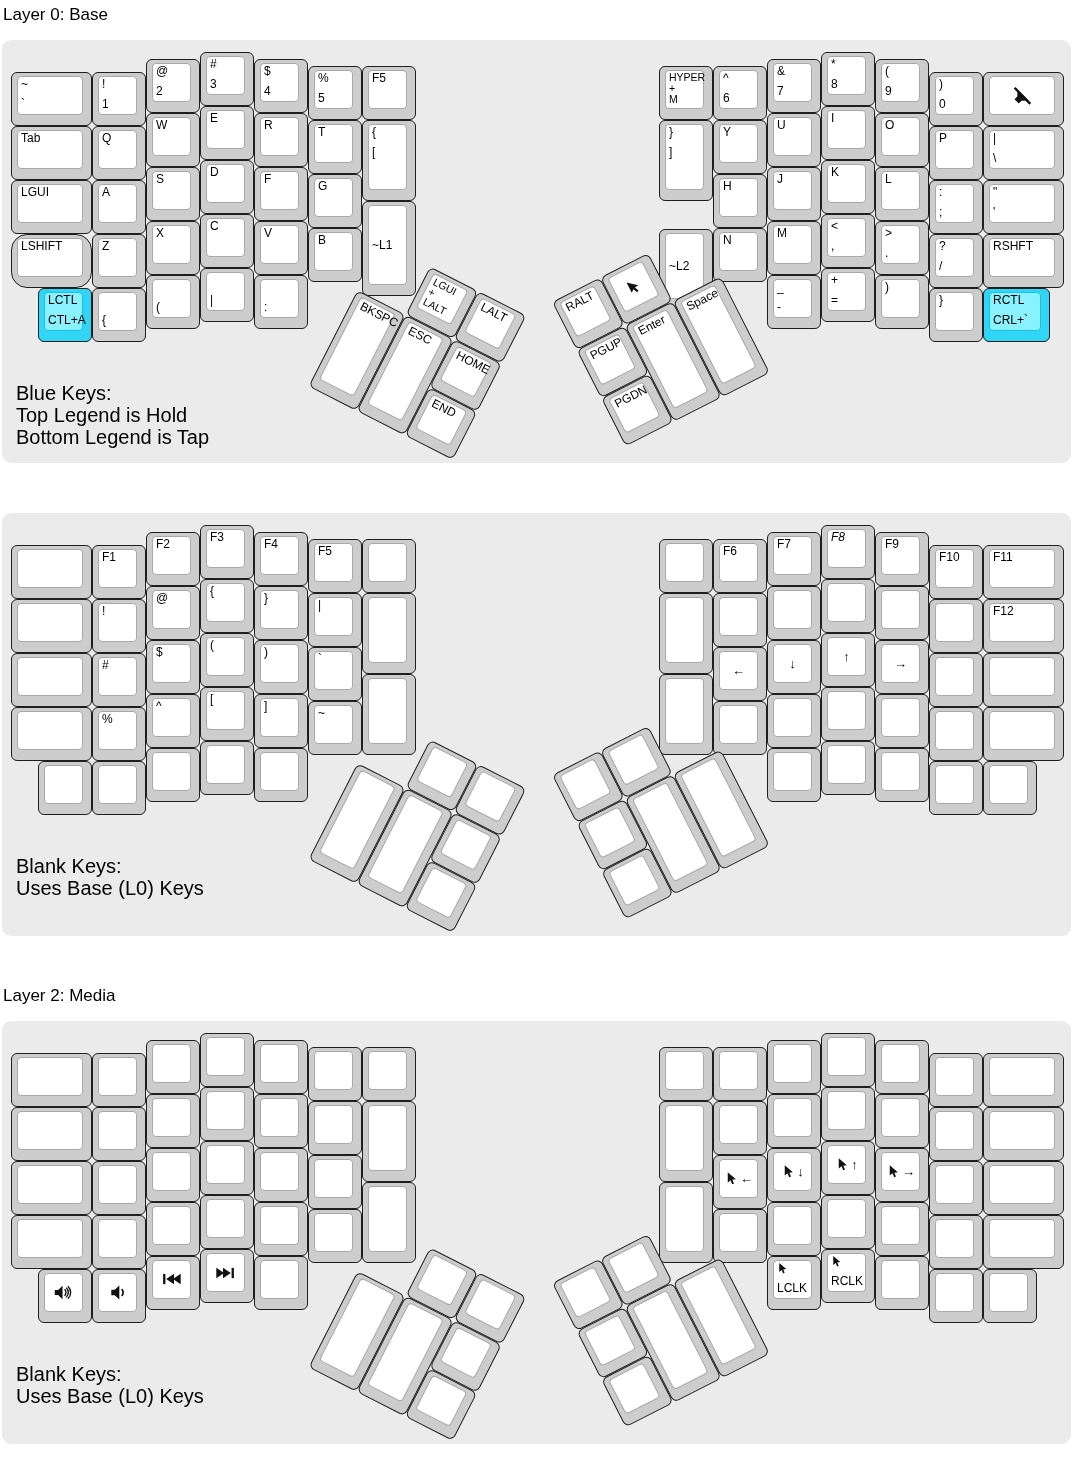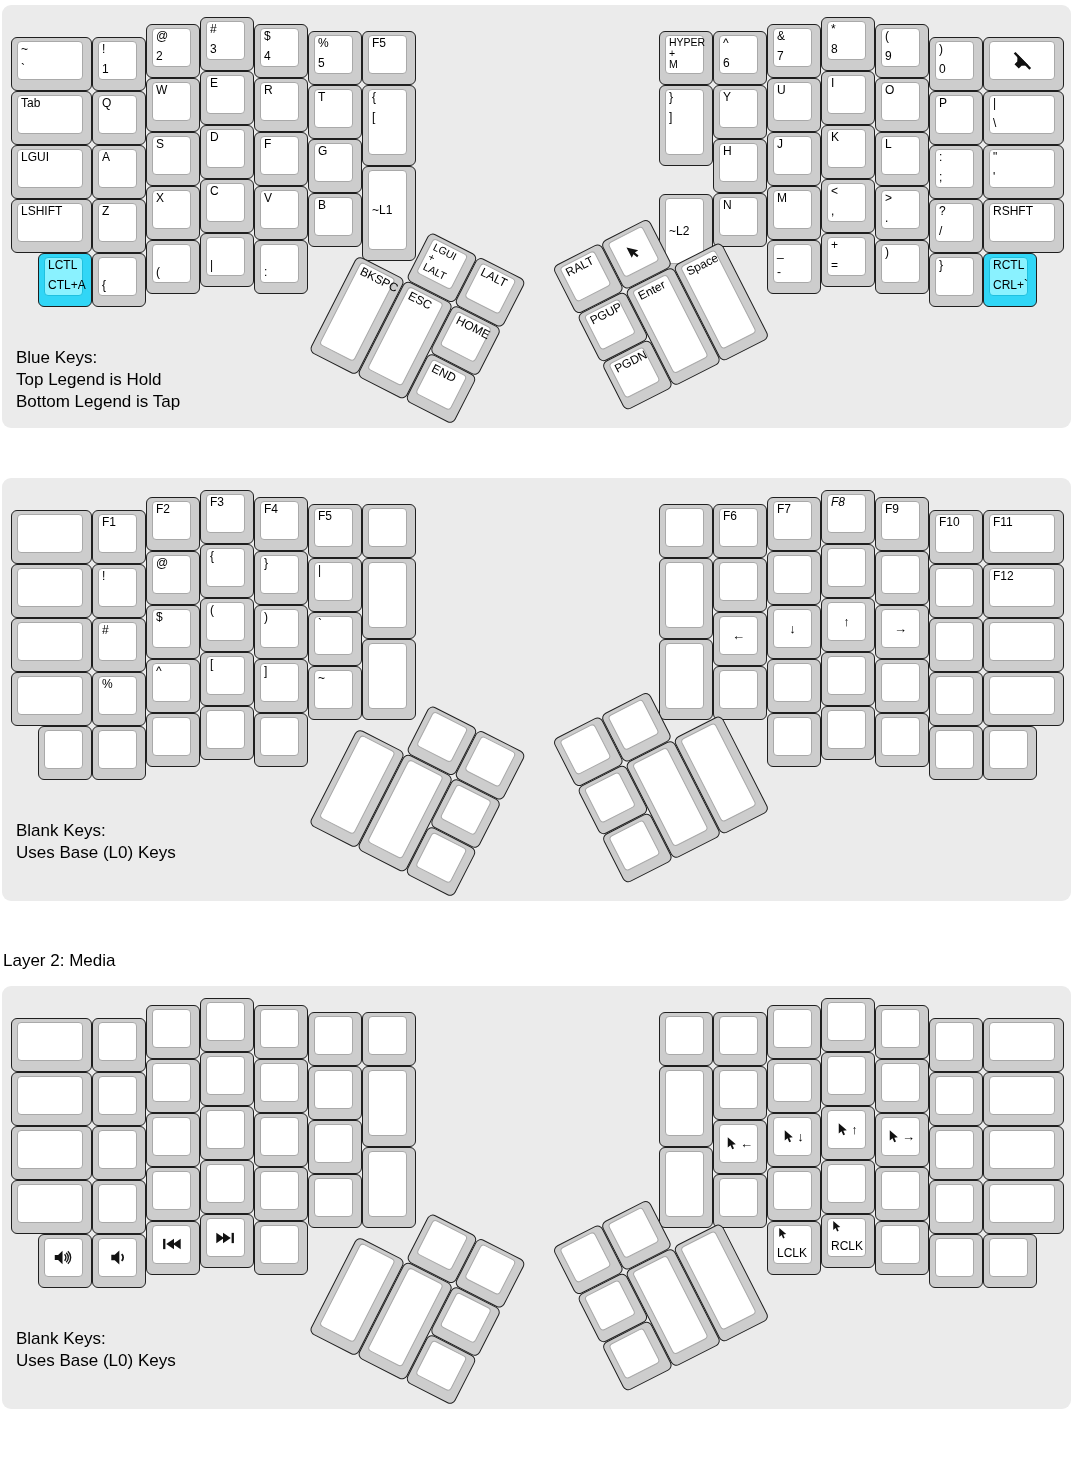--- a/index.html
+++ b/index.html
@@ -17,29 +17,30 @@
   .key{position:absolute;background:var(--side);border:1px solid #1f1f1f;border-radius:6px;box-sizing:border-box;}
   .cap{position:absolute;left:5px;top:3px;right:8px;bottom:10px;background:var(--top);border:1px solid #a9a9a9;border-radius:4px;}
   .key.blue{background:var(--blueside);}
   .key.blue .cap{background:var(--bluetop);border-color:#1fc0df;padding-left:27px;}
   .lt{position:absolute;left:3px;top:1px;font-size:12px;line-height:13px;white-space:pre-line;}
   .lt.sm{font-size:10.5px;line-height:11px;}
   .lb{position:absolute;left:3px;top:21px;font-size:12px;line-height:13px;white-space:pre;}
   .lm{position:absolute;left:3px;top:50%;transform:translateY(-50%);font-size:12px;}
   .lc{position:absolute;left:0;top:0;right:0;bottom:0;display:flex;align-items:center;justify-content:center;font-size:13px;gap:1px;}
   .ic-tl{position:absolute;left:2px;top:1px;}
-  .note{position:absolute;left:14px;top:342px;font-size:17px;line-height:22px;}
+  .note{position:absolute;left:14px;top:342px;font-size:20px;line-height:22px;}
   svg{display:block;}
 </style>
 </head>
 <body>
 
 <div class="page">
 
   <div class="section">
+    <div class="section-title">Layer 0: Base</div>
     <div class="panel">
       <div class="board">
           <div class="half lh">
             <div class="key" style="left: 0px; top: 20.25px; width: 81px; height: 54px;">
               <div class="cap">
                 <span class="lt">~</span>
                 <span class="lb">`</span>
               </div>
             </div>
             <div class="key" style="left: 81px; top: 20.25px; width: 54px; height: 54px;">
@@ -136,21 +137,21 @@
             <div class="key" style="left: 243px; top: 114.75px; width: 54px; height: 54px;">
               <div class="cap">
                 <span class="lt">F</span>
               </div>
             </div>
             <div class="key" style="left: 297px; top: 121.5px; width: 54px; height: 54px;">
               <div class="cap">
                 <span class="lt">G</span>
               </div>
             </div>
-            <div class="key" style="left: 0px; top: 182.25px; width: 81px; height: 54px;">
+            <div class="key" style="left: 0px; top: 182.25px; width: 81px; height: 54px; border-radius: 16px;">
               <div class="cap">
                 <span class="lt">LSHIFT</span>
               </div>
             </div>
             <div class="key" style="left: 81px; top: 182.25px; width: 54px; height: 54px;">
               <div class="cap">
                 <span class="lt">Z</span>
               </div>
             </div>
             <div class="key" style="left: 135px; top: 168.75px; width: 54px; height: 54px;">
@@ -377,21 +378,21 @@
             <div class="key" style="left: 216px; top: 222.75px; width: 54px; height: 54px;">
               <div class="cap">
                 <span class="lt">)</span>
               </div>
             </div>
             <div class="key" style="left: 270px; top: 236.25px; width: 54px; height: 54px;">
               <div class="cap">
                 <span class="lt">}</span>
               </div>
             </div>
-            <div class="key blue" style="left: 324px; top: 236.25px; width: 54px; height: 54px;">
+            <div class="key blue" style="left: 324px; top: 236.25px; width: 67px; height: 54px;">
               <div class="cap">
                 <span class="lt">RCTL</span>
                 <span class="lb">CRL+`</span>
               </div>
             </div>
           </div>
           <div class="thumb tl">
             <div class="key" style="left: 54px; top: 0px; width: 54px; height: 54px;">
               <div class="cap">
                 <span class="lt sm">LGUI

